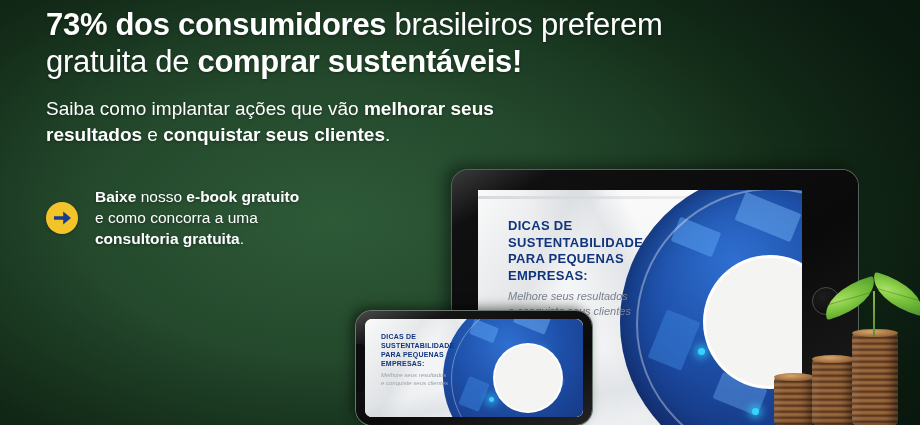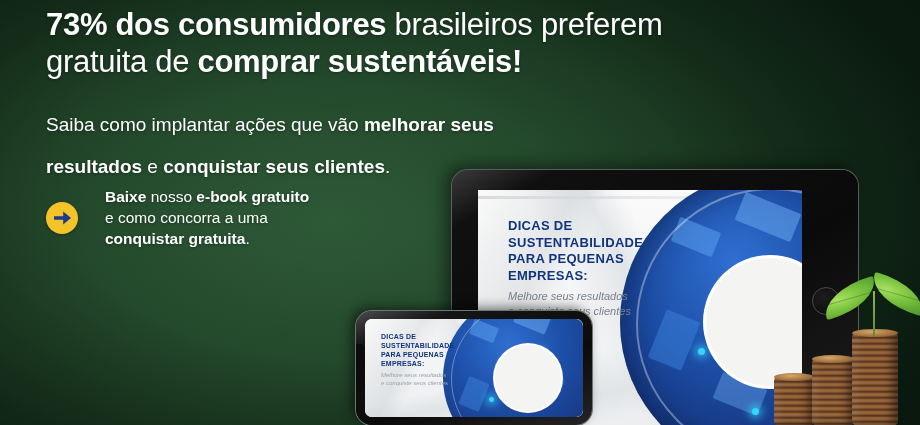--- a/index.html
+++ b/index.html
@@ -38,37 +38,37 @@
     font-size: 31px;
     line-height: 37px;
     letter-spacing: -0.3px;
     font-weight: 300;
     white-space: nowrap;
     text-shadow: 0 1px 3px rgba(0,0,0,.35);
   }
   .headline b { font-weight: 700; }
 
   .subhead {
-    margin-top: 32px;
+    margin-top: 16px;
     color: #ffffff;
     font-size: 19px;
     line-height: 26px;
     font-weight: 300;
     white-space: nowrap;
     text-shadow: 0 1px 3px rgba(0,0,0,.35);
   }
   .subhead b { font-weight: 700; }
 
   .cta {
     position: absolute;
     left: 46px;
     top: 186px;
     display: flex;
     align-items: center;
-    gap: 27px;
+    gap: 17px;
     z-index: 6;
   }
   .cta-icon {
     width: 32px;
     height: 32px;
     border-radius: 50%;
     background: #f3c42a;
     display: flex;
     align-items: center;
     justify-content: center;
@@ -436,31 +436,31 @@
     <div class="headline">
       <b>73% dos consumidores</b><span> brasileiros preferem</span>
     </div>
     <div class="headline">
       <span>gratuita de </span><b>comprar sustentáveis!</b>
     </div>
 
     <div class="subhead">
       <span>Saiba como implantar ações que vão </span><b>melhorar seus</b>
     </div>
-    <div class="subhead" style="margin-top:16px">
+    <div class="subhead" style="margin-top:0">
       <b>resultados</b><span> e </span><b>conquistar seus clientes</b><span>.</span>
     </div>
   </div>
 
   <div class="cta">
     <div class="cta-icon">
       <svg width="19" height="16" viewBox="0 0 19 16" aria-hidden="true">
         <path d="M1 6.2 H10.2 V1.6 L18 8 L10.2 14.4 V9.8 H1 Z" fill="#1b3b8f"></path>
       </svg>
     </div>
     <div class="cta-text">
       <div><b>Baixe</b><span> nosso </span><b>e-book gratuito</b></div>
       <div>e  como concorra a uma</div>
-      <div><b>conquistar gratuita</b><span>.</span></div>
+      <div><b>consultoria gratuita</b><span>.</span></div>
     </div>
   </div>
 
 </div>
 
 </body></html>

